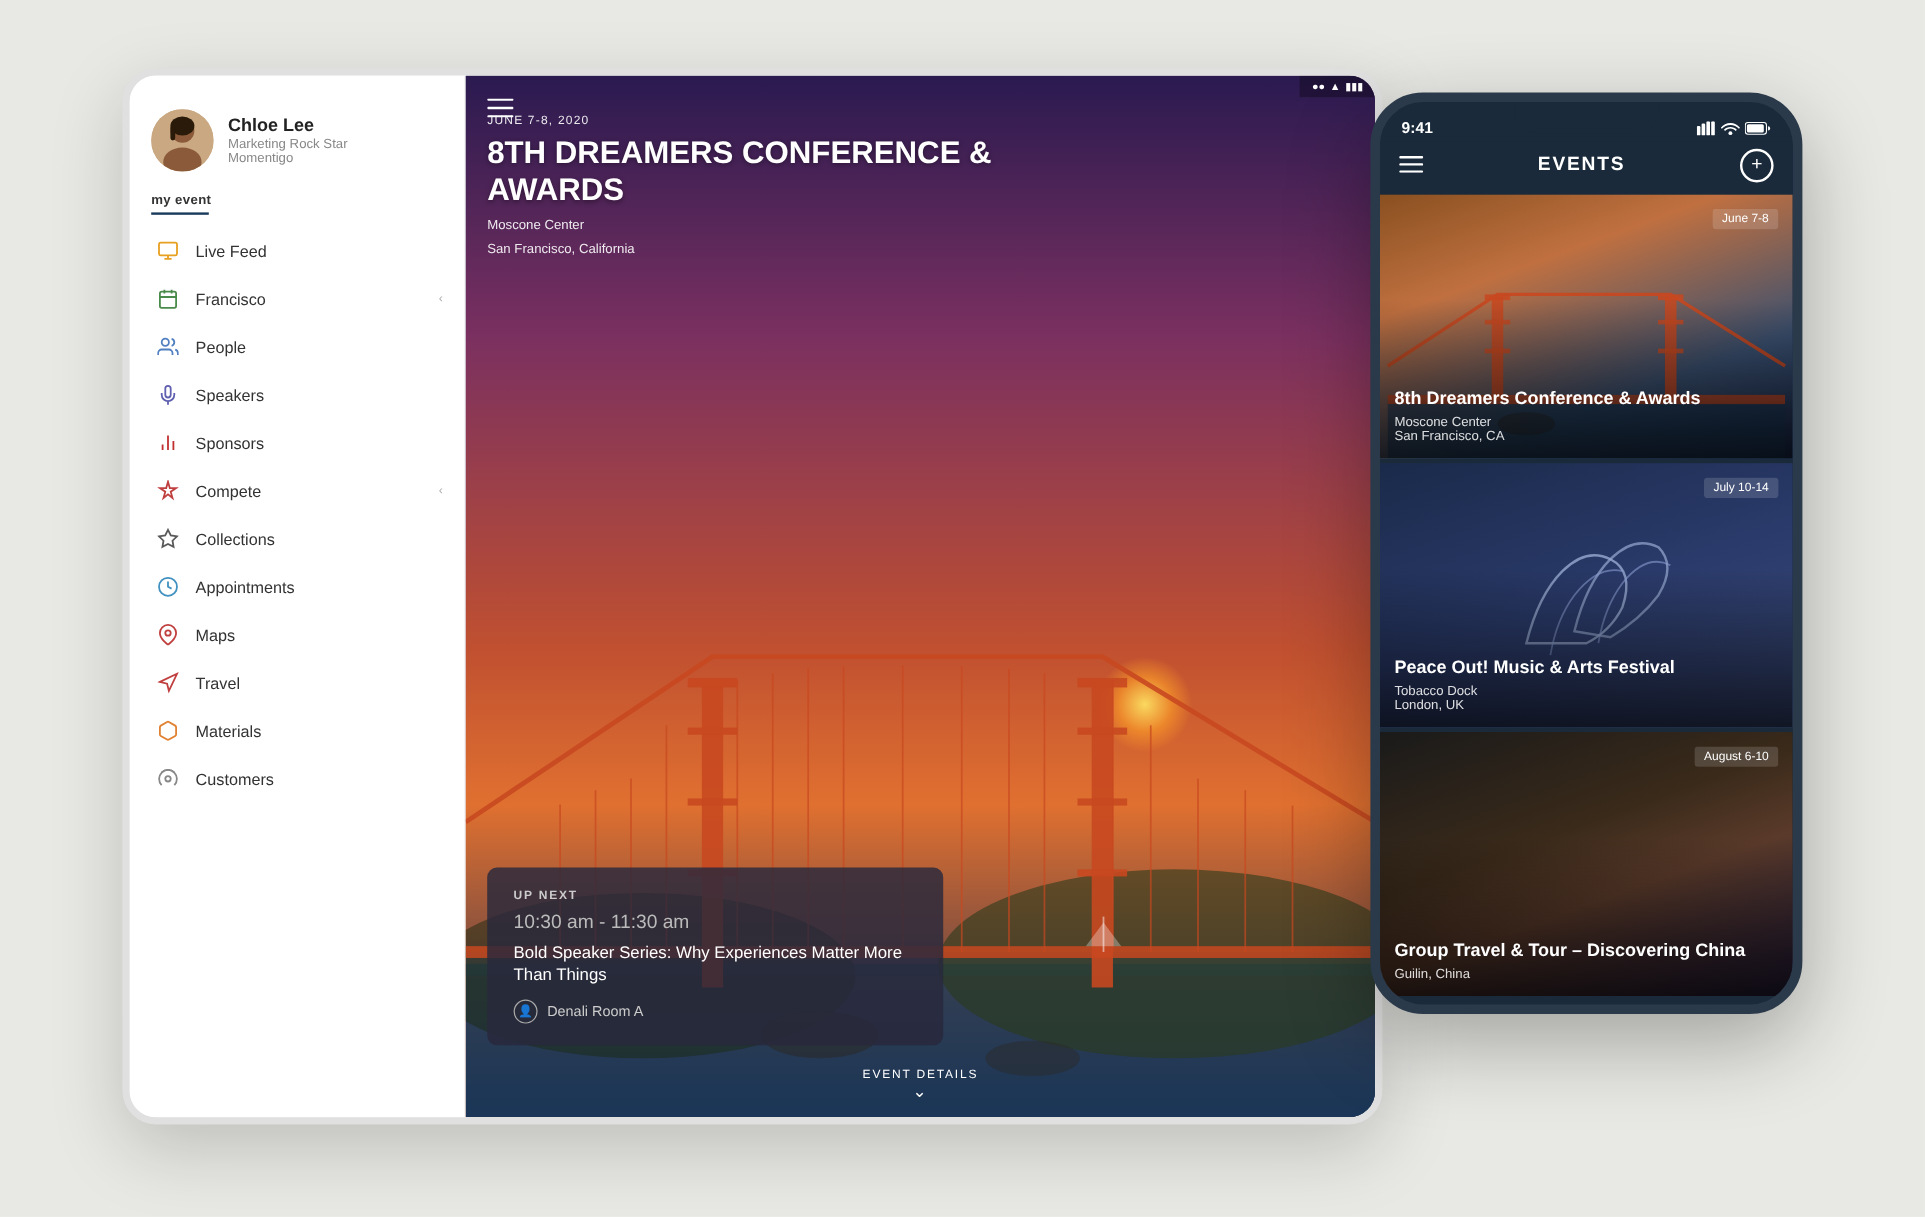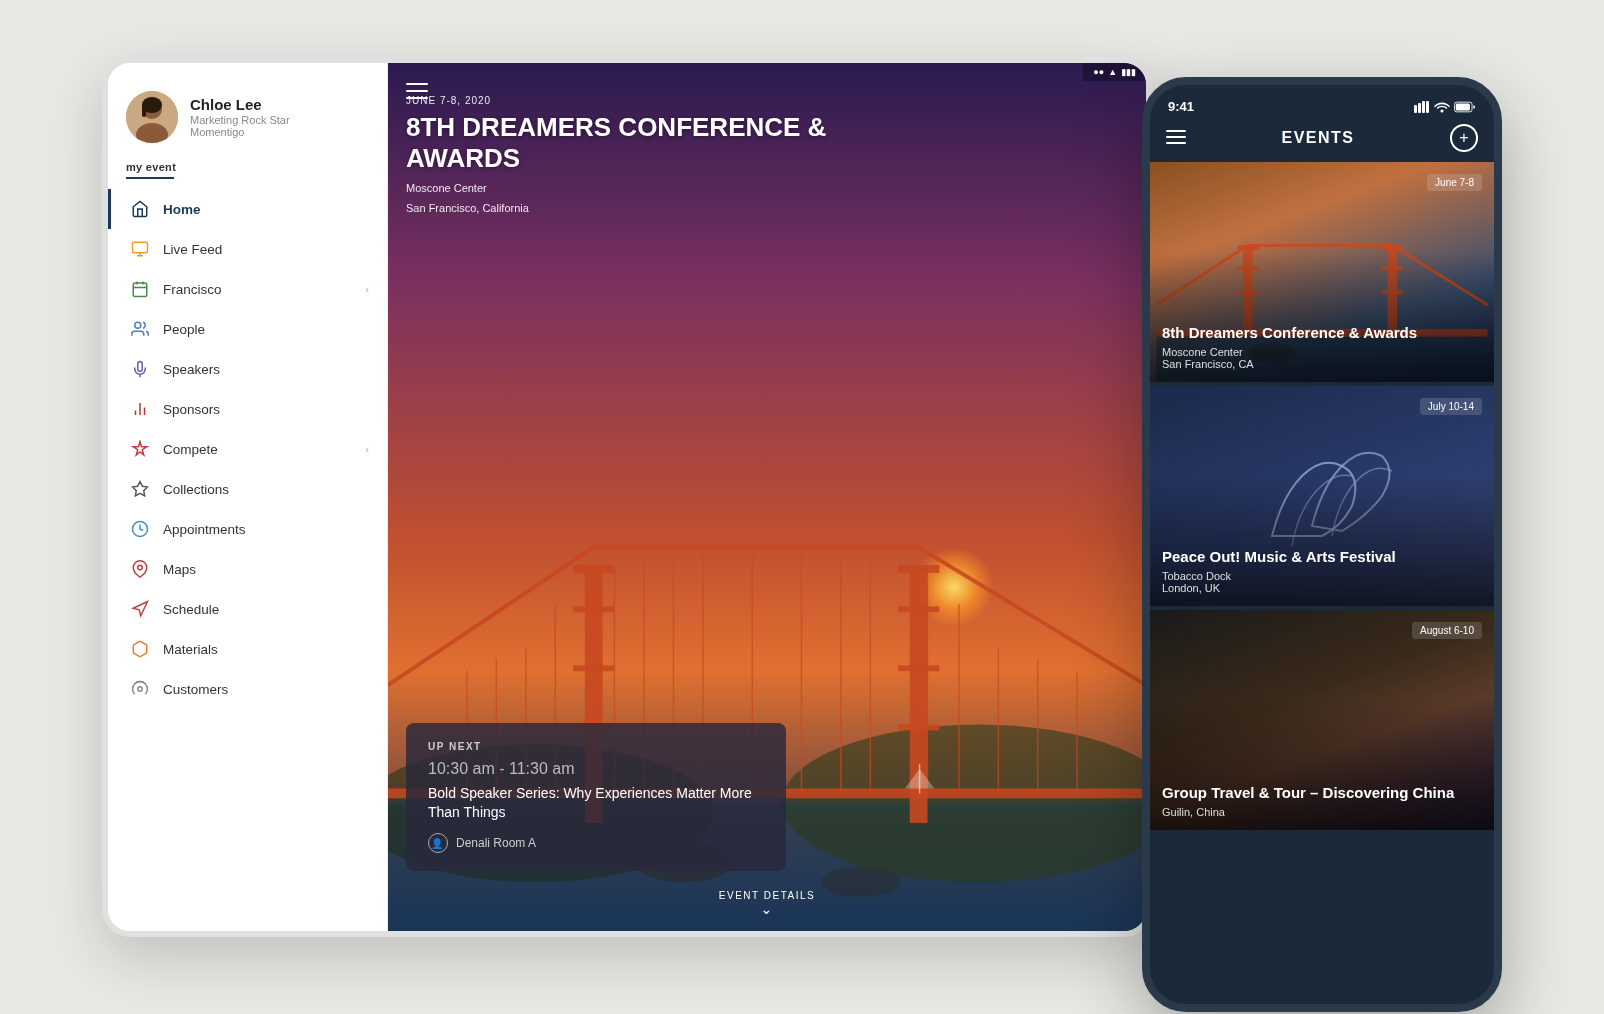--- a/index.html
+++ b/index.html
@@ -270,21 +270,21 @@
     }
 
     .chevron-down { font-size: 14px; display: block; }
 
     
     .phone {
       position: absolute;
       right: 0;
       top: 20px;
       width: 360px;
-      height: 935px;
+      height: 768px;
       background: #1a2a3a;
       border-radius: 44px;
       box-shadow: 0 24px 70px rgba(0,0,0,0.3);
       overflow: hidden;
       border: 8px solid #2a3a4a;
     }
 
     .phone-notch {
       position: absolute;
       top: 0;
@@ -438,29 +438,20 @@
         <div class="user-info">
           <span class="user-name">Chloe Lee</span>
           <span class="user-title">Marketing Rock Star</span>
           <span class="user-company">Momentigo</span>
         </div>
       </div>
 
       <div class="my-event-label">my event</div>
       <div class="my-event-underline"></div>
 
-      <div class="nav-item active">
-        <div class="nav-icon">
-          <svg width="18" height="18" viewBox="0 0 24 24" fill="none" stroke="#1a3a5c" stroke-width="2">
-            <path d="M3 9l9-7 9 7v11a2 2 0 0 1-2 2H5a2 2 0 0 1-2-2z"></path>
-            <polyline points="9,22 9,12 15,12 15,22"></polyline>
-          </svg>
-        </div>
-        <span class="nav-label">Home</span>
-      </div>
 
       <div class="nav-item">
         <div class="nav-icon">
           <svg width="18" height="18" viewBox="0 0 24 24" fill="none" stroke="#e8a020" stroke-width="2">
             <rect x="2" y="3" width="20" height="14" rx="2"></rect>
             <path d="M8 21h8M12 17v4"></path>
           </svg>
         </div>
         <span class="nav-label">Live Feed</span>
       </div>
@@ -550,21 +541,21 @@
         </div>
         <span class="nav-label">Maps</span>
       </div>
 
       <div class="nav-item">
         <div class="nav-icon">
           <svg width="18" height="18" viewBox="0 0 24 24" fill="none" stroke="#c04040" stroke-width="2">
             <path d="M3 11l19-9-9 19-2-8-8-2z"></path>
           </svg>
         </div>
-        <span class="nav-label">Schedule</span>
+        <span class="nav-label">Travel</span>
       </div>
 
       <div class="nav-item">
         <div class="nav-icon">
           <svg width="18" height="18" viewBox="0 0 24 24" fill="none" stroke="#e08030" stroke-width="2">
             <path d="M21 16V8a2 2 0 0 0-1-1.73l-7-4a2 2 0 0 0-2 0l-7 4A2 2 0 0 0 3 8v8a2 2 0 0 0 1 1.73l7 4a2 2 0 0 0 2 0l7-4A2 2 0 0 0 21 16z"></path>
           </svg>
         </div>
         <span class="nav-label">Materials</span>
       </div>

